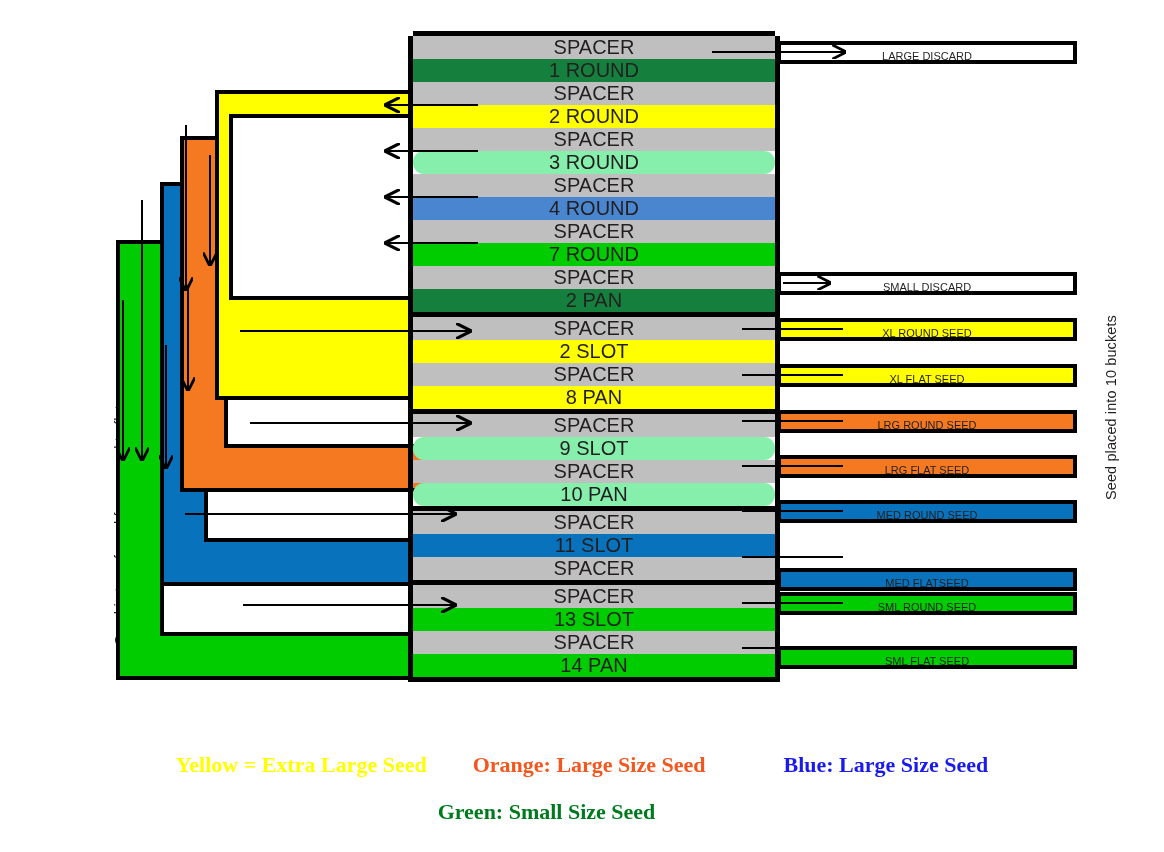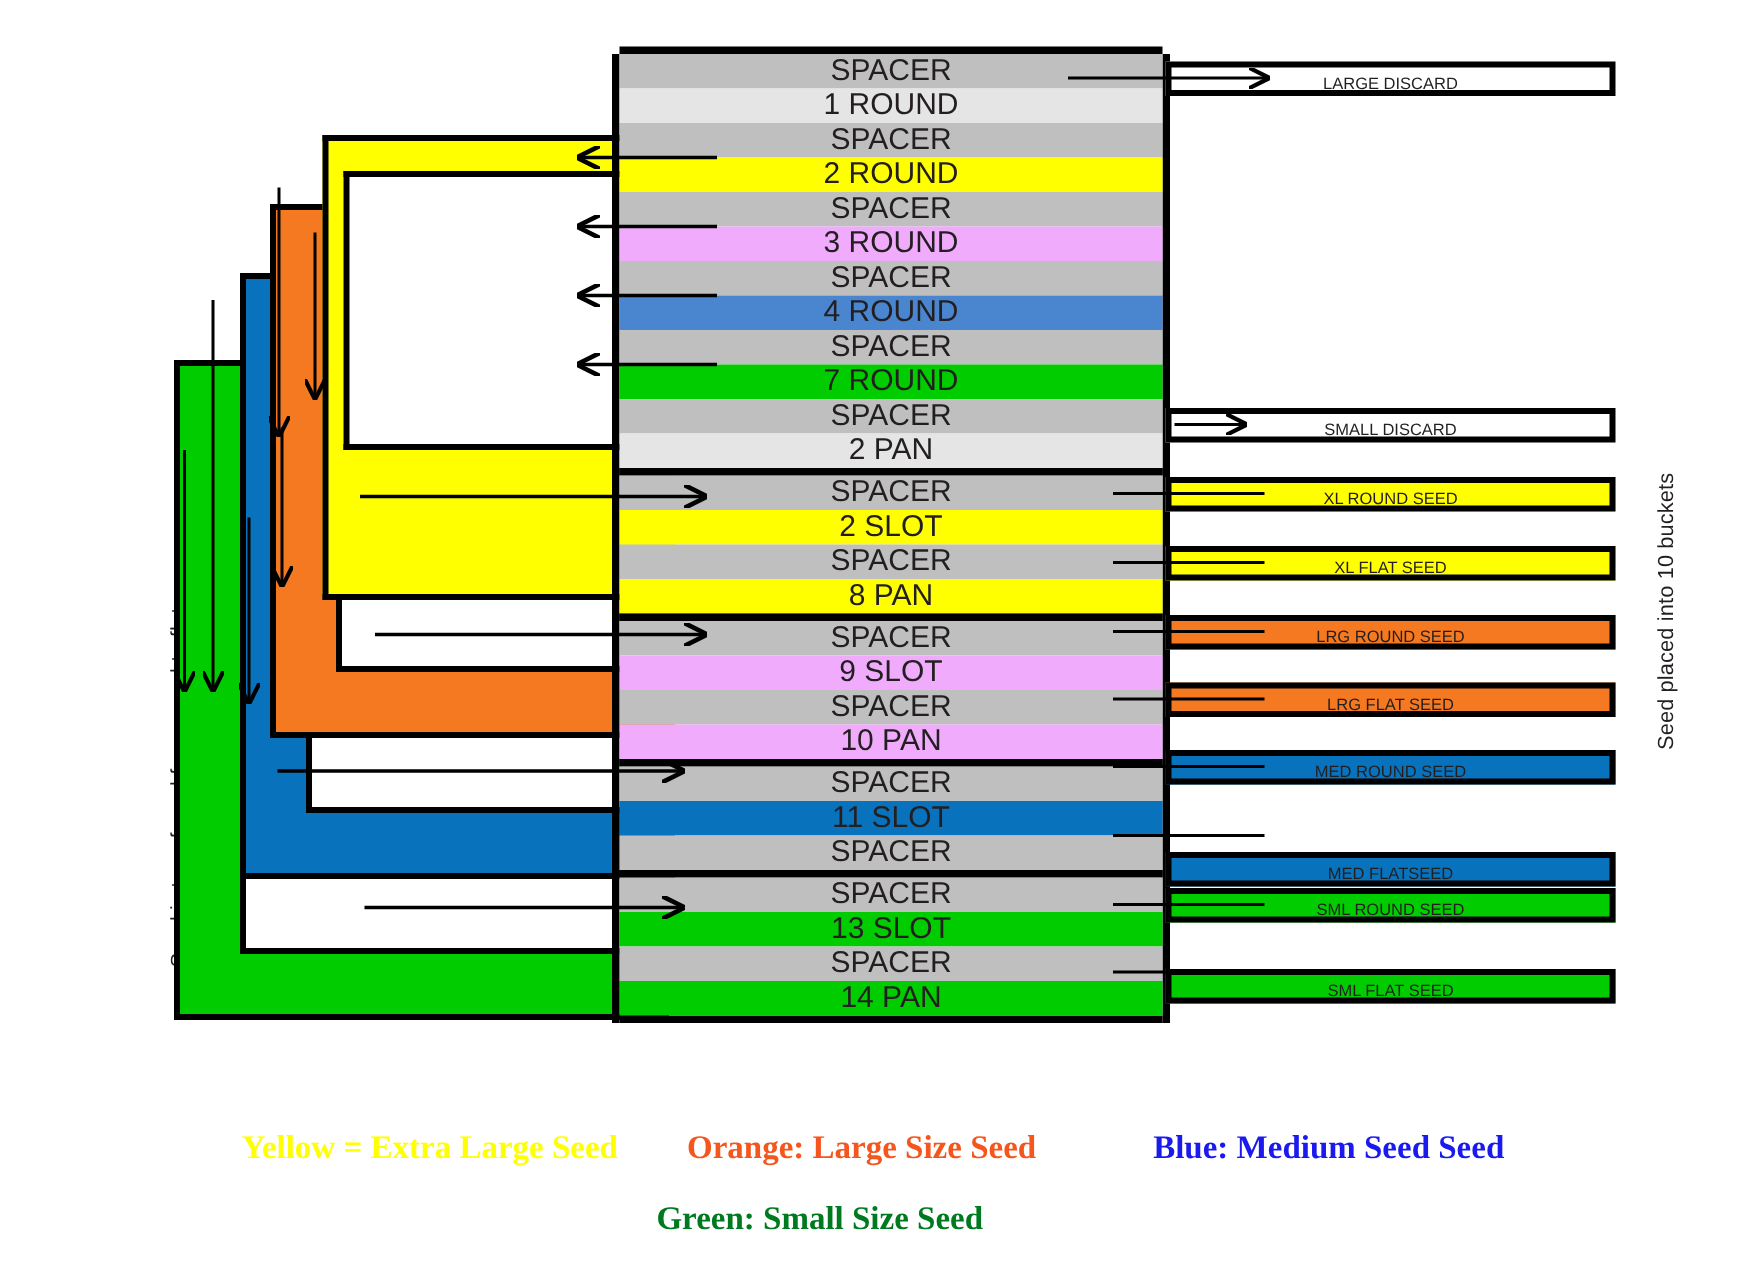--- a/index.html
+++ b/index.html
@@ -54,23 +54,23 @@
   .row {
     height: 23px;
     line-height: 23px;
     text-align: center;
     font-size: 20px;
     color: #231f20;
     position: relative;
     white-space: nowrap;
   }
   .row.spacer { background: #bfbfbf; }
-  .row.white  { background: #e5e5e5; }
+  .row.white  { background: #15803d; }
   .row.yellow { background: #ffff00; }
-  .row.orange { background: #f0abfc; }
+  .row.orange { background: #86efac; border-radius: 11px; }
   .row.blue1  { background: #4a86d0; }
   .row.blue2  { background: #0872bc; }
   .row.green  { background: #00cc00; }
 
   
   .bucket {
     position: absolute;
     left: 777px;
     height: 23px;
     line-height: 23px;
@@ -269,20 +269,20 @@
       <line x1="742" y1="648" x2="843" y2="648"></line>
     </g>
   </svg>
 
   <div id="legend">
     <div class="legend-row r1">
       <div class="lg lg-yellow">Yellow = Extra Large Seed</div>
       <div class="sp-a"></div>
       <div class="lg lg-orange">Orange: Large Size Seed</div>
       <div class="sp-b"></div>
-      <div class="lg lg-blue">Blue: Medium Seed Seed</div>
+      <div class="lg lg-blue">Blue: Large Size Seed</div>
     </div>
     <div class="legend-row r2" style="margin-top:21px; padding-right:71px;">
       <div class="lg lg-green">Green: Small Size Seed</div>
     </div>
   </div>
 
 </div>
 
 </body></html>

